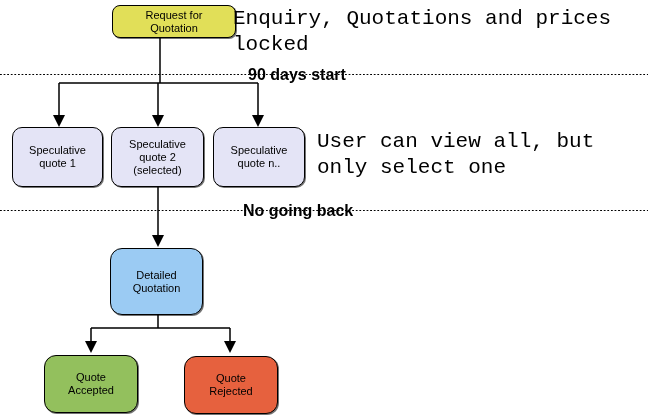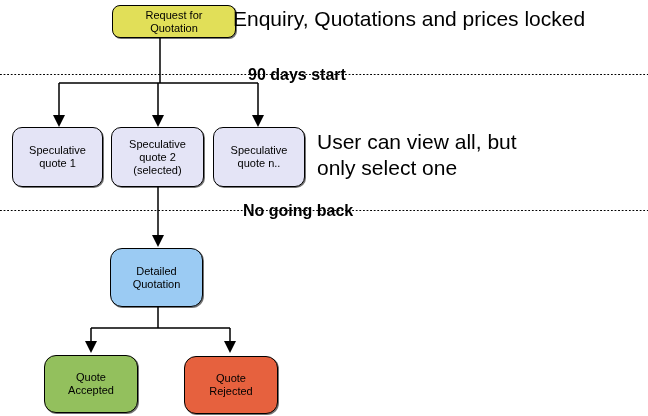--- a/index.html
+++ b/index.html
@@ -25,31 +25,32 @@
   .node-label {
     font-size: 11px;
     line-height: 13px;
     color: #000;
     white-space: pre-line;
   }
   #node-request   { left: 98px;  top: 5px;   width: 124px; height: 33px; border-radius: 8px;  background: #e1df58; margin-left: 14px; }
   #node-spec1     { left: 12px;  top: 127px; width: 91px;  height: 60px; border-radius: 10px; background: #e4e4f6; }
   #node-spec2     { left: 111px; top: 127px; width: 93px;  height: 60px; border-radius: 10px; background: #e4e4f6; }
   #node-specn     { left: 213px; top: 127px; width: 92px;  height: 60px; border-radius: 10px; background: #e4e4f6; }
-  #node-detailed  { left: 110px; top: 248px; width: 93px;  height: 59px; border-radius: 12px; background: #9bcbf3; }
+  #node-detailed  { left: 110px; top: 248px; width: 93px;  height: 67px; border-radius: 12px; background: #9bcbf3; }
   #node-accepted  { left: 44px;  top: 355px; width: 94px;  height: 58px; border-radius: 12px; background: #93c05d; }
   #node-rejected  { left: 184px; top: 356px; width: 94px;  height: 58px; border-radius: 12px; background: #e6613e; }
 
   .annotation {
     position: absolute;
     color: #000;
     font-size: 21px;
     line-height: 26px;
     white-space: pre-line;
     z-index: 2;
+    font-family: Liberation Mono, monospace;
   }
   #annotation-top    { left: 233px; top: 6px; }
   #annotation-middle { left: 317px; top: 129px; }
   #annotation-bottom { left: 305px; top: 277px; }
 
   .phase-label {
     position: absolute;
     font-size: 16px;
     font-weight: bold;
     color: #000;

